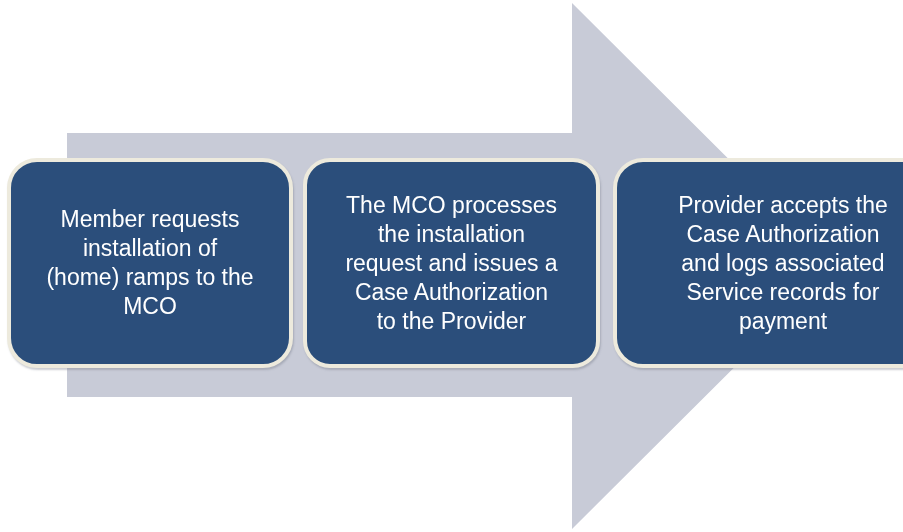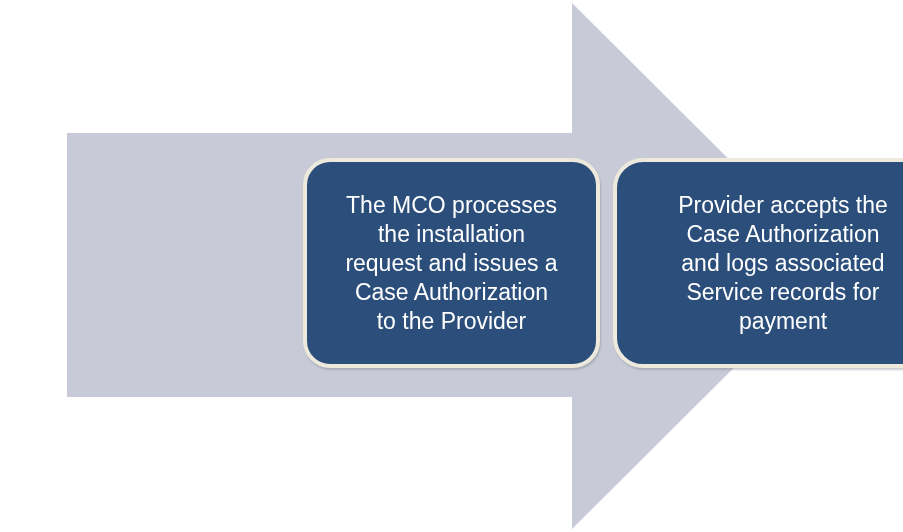--- a/index.html
+++ b/index.html
@@ -50,20 +50,26 @@
 </style>
 </head>
 <body>
 
 <div class="canvas">
 
   <svg class="arrow-svg" viewBox="0 0 903 532" xmlns="http://www.w3.org/2000/svg" aria-hidden="true">
     <polygon points="67,133 572,133 572,3 836,266 572,529 572,397 67,397" fill="#C8CBD7"></polygon>
   </svg>
 
+  <div class="step-box box-1">
+    <div class="step-text">Member requests
+installation of
+(home) ramps to the
+MCO</div>
+  </div>
 
   <div class="step-box box-2">
     <div class="step-text">The MCO processes
 the installation
 request and issues a
 Case Authorization
 to the Provider</div>
   </div>
 
   <div class="step-box box-3">

